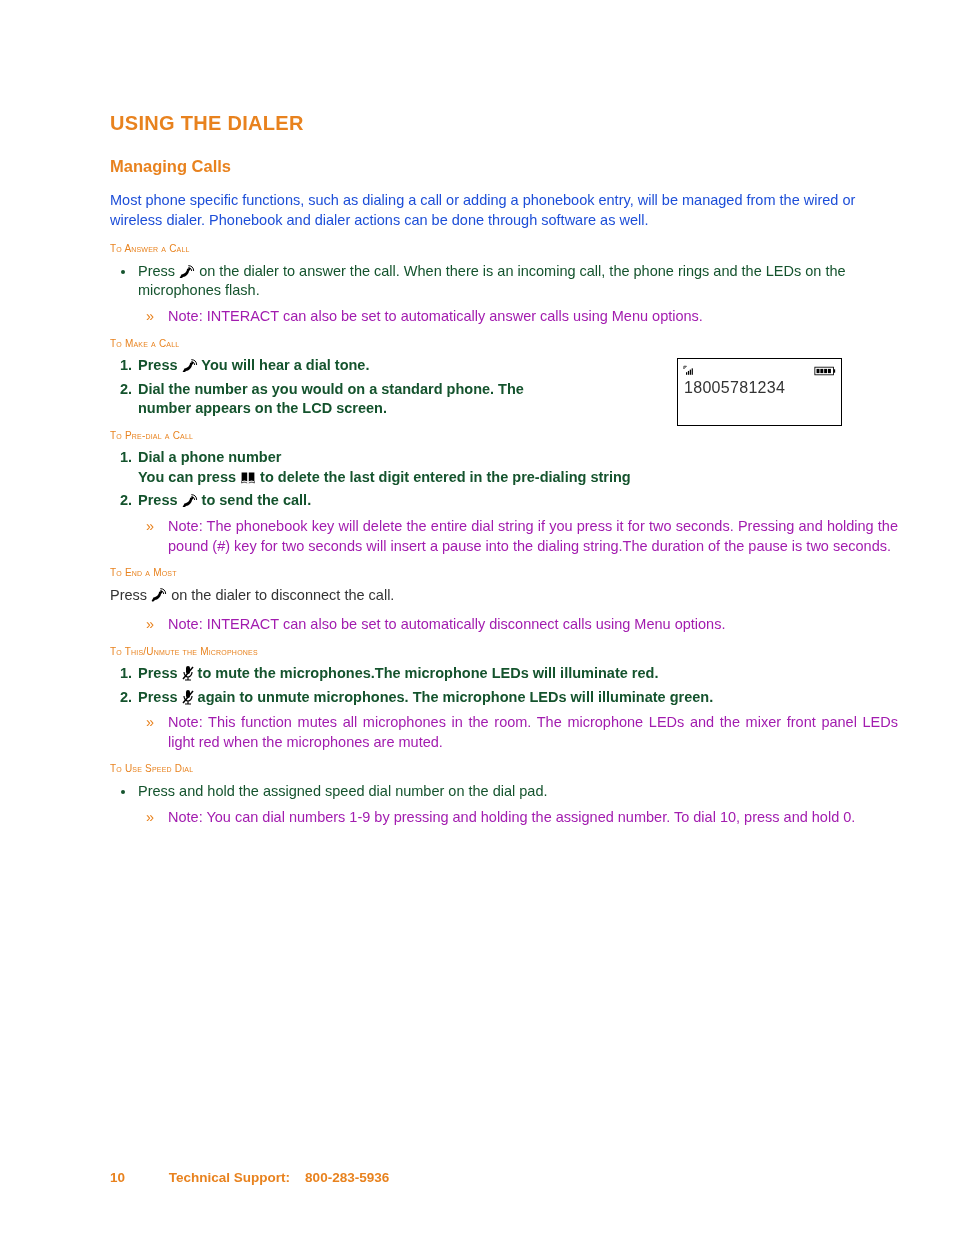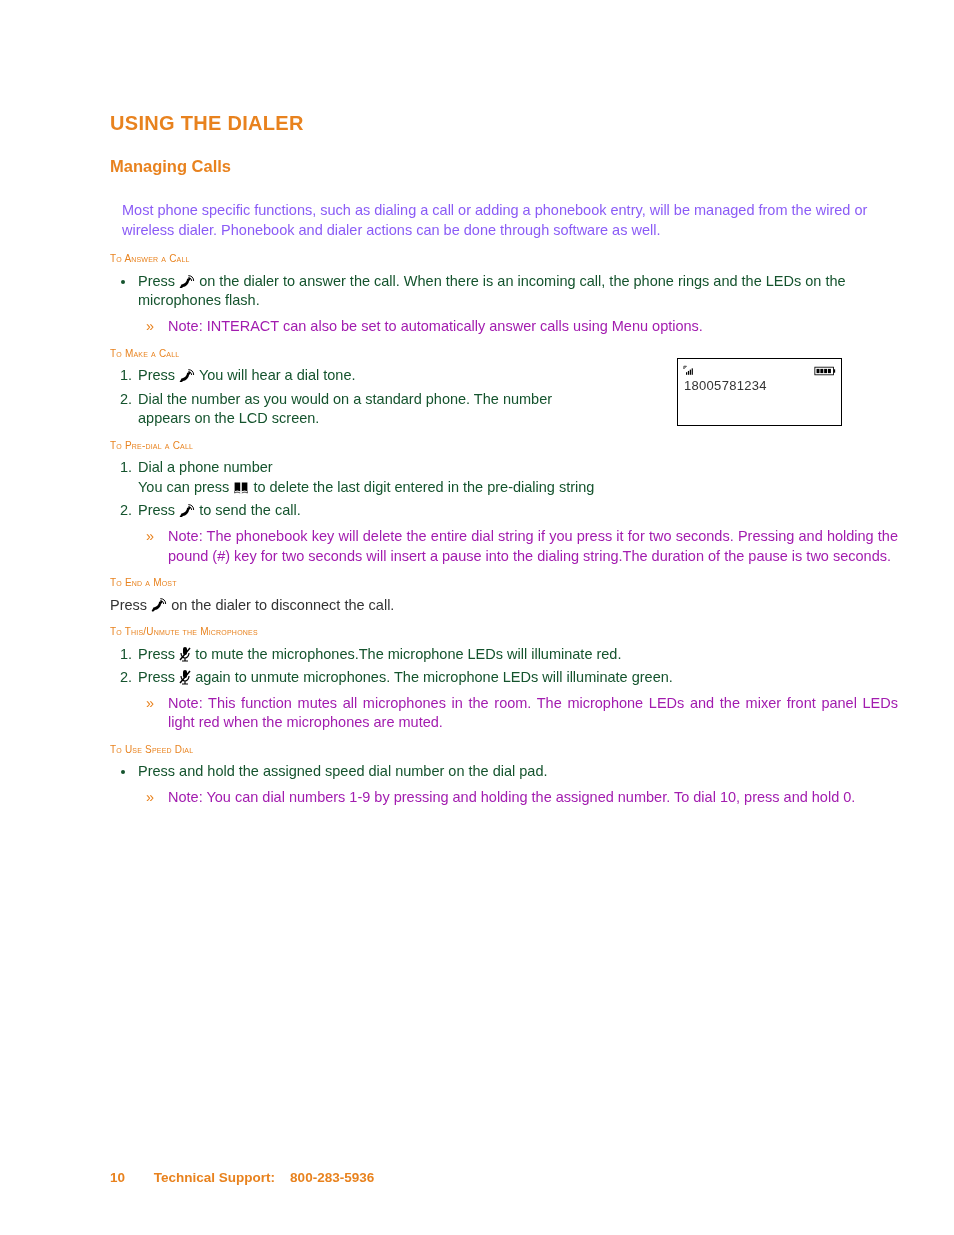--- a/index.html
+++ b/index.html
@@ -22,39 +22,39 @@
     color: #E8821E;
     font-weight: bold;
     font-size: 20px;
     margin: 0 0 18px 0;
     letter-spacing: 0.3px;
   }
   h2.sub-title {
     color: #E8821E;
     font-weight: bold;
     font-size: 16.5px;
-    margin: 0 0 24px 0;
+    margin: 0 0 14px 0;
   }
   p.intro {
-    margin: 0 0 12px 12px;
-    color: #8b5cf6;
+    margin: 0 0 12px 0;
+    color: #1d4ed8;
   }
   .sect-head {
     color: #E8821E;
     font-variant: small-caps;
     font-size: 10px;
     margin: 10px 0 6px 0;
     letter-spacing: 0.2px;
   }
   ul.bul, ol.num {
     margin: 0 0 6px 0;
     padding-left: 26px;
   }
   ul.bul { list-style: disc; }
-  ol.num { list-style: decimal; }
+  ol.num { list-style: decimal; font-weight: bold; }
   ul.bul > li, ol.num > li {
     margin-bottom: 4px;
     color: #14532d;
     padding-left: 2px;
   }
   .note-row {
     margin: 4px 0 10px 58px;
     color: #a21caf;
     position: relative;
     text-align: left;
@@ -93,35 +93,35 @@
     font-family: Arial, sans-serif;
   }
   .lcd .lcd-top {
     display: flex;
     justify-content: space-between;
     padding: 3px 5px 0 5px;
     height: 16px;
   }
   .lcd .lcd-num {
     padding: 2px 6px 0 6px;
-    font-size: 13px;
+    font-size: 16px;
     letter-spacing: 0.3px;
   }
   .signal-icon { width: 12px; height: 11px; }
   .battery-icon { width: 22px; height: 10px; }
   .narrow { max-width: 430px; }
   .footer {
     position: absolute;
     left: 110px;
     bottom: 48px;
     color: #E8821E;
     font-weight: bold;
     font-size: 13.5px;
   }
-  .footer .pg { margin-right: 25px; }
+  .footer .pg { margin-right: 40px; }
 </style>
 </head>
 <body>
 
 <div class="page">
 
   <h1 class="main-title">USING THE DIALER</h1>
 
   <h2 class="sub-title">Managing Calls</h2>
 
@@ -212,20 +212,21 @@
   <p style="margin:0 0 10px 0;">
     <span>Press </span>
     <span class="icon-phone">
       <svg viewBox="0 0 24 20">
           <path d="M4 14c4 0 8-4 8-8l4-2c1 0 2 2 1 3l-2 2c0 4-5 9-9 9l-2 2c-1 1-3 0-3-1z" fill="#000"></path>
           <path d="M14 4c3 0 5 2 5 5M14 1c5 0 8 3 8 8" stroke="#000" fill="none" stroke-width="1.5"></path>
         </svg>
     </span>
     <span> on the dialer to disconnect the call.</span>
   </p>
+  <div class="note-row">Note: INTERACT can also be set to automatically disconnect calls using Menu options.</div>
 
   <div class="sect-head">To This/Unmute the Microphones</div>
   <ol class="num">
     <li>
       <span>Press </span>
       <span class="icon-mic">
         <svg viewBox="0 0 12 16">
             <rect x="4" y="1" width="4" height="8" rx="2" fill="#000"></rect>
             <path d="M2 7c0 3 2 5 4 5s4-2 4-5M6 12v3M3 15h6" stroke="#000" fill="none" stroke-width="1.2"></path>
             <line x1="1" y1="14" x2="11" y2="2" stroke="#000" stroke-width="1.5"></line>

